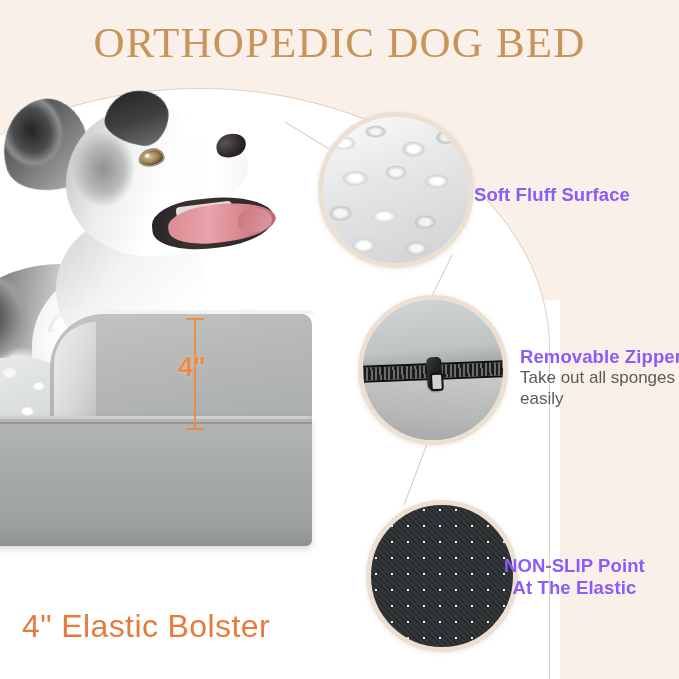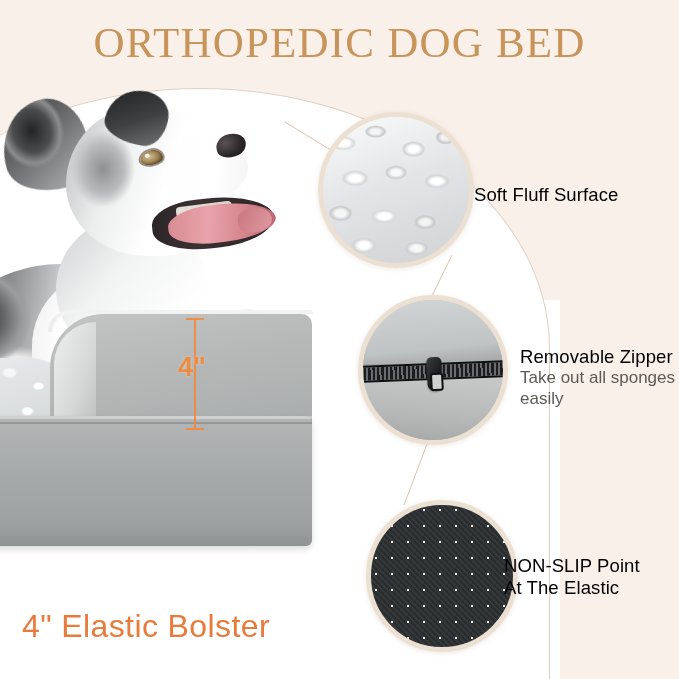--- a/index.html
+++ b/index.html
@@ -260,25 +260,25 @@
   .c-slip{left:366px;top:500px;width:152px;height:152px;
     background:
       radial-gradient(circle 2.1px at 5px 5px,#f0f1ef 62%,transparent 66%),
       repeating-linear-gradient(45deg,#2a2d2e 0 2px,#34383a 2px 4px),
       #2c2f30;
     background-size:16px 16px, 6px 6px, 100% 100%;
   }
 
   
   .lab{position:absolute;font-family:"Liberation Sans", sans-serif;}
-  .lab-head{color:#000000;font-weight:400;font-size:18.5px;letter-spacing:.1px;white-space:nowrap;}
+  .lab-head{color:#8b5cf6;font-weight:700;font-size:18.5px;letter-spacing:.1px;white-space:nowrap;}
   .lab-sub{color:#5d5a57;font-weight:400;font-size:17px;line-height:1.22;max-width:166px;}
   .l1{left:474px;top:184px;}
   .l2{left:520px;top:346px;}
-  .l3{left:504px;top:555px;}
+  .l3{left:504px;top:555px;text-align:center;}
   .bolster{
     position:absolute;left:22px;top:608px;
     color:#e87b3c;font-size:32px;font-weight:400;letter-spacing:.4px;
     white-space:nowrap;font-family:"Liberation Sans", sans-serif;
   }
 </style>
 </head>
 <body>
 
 <div id="stage">

